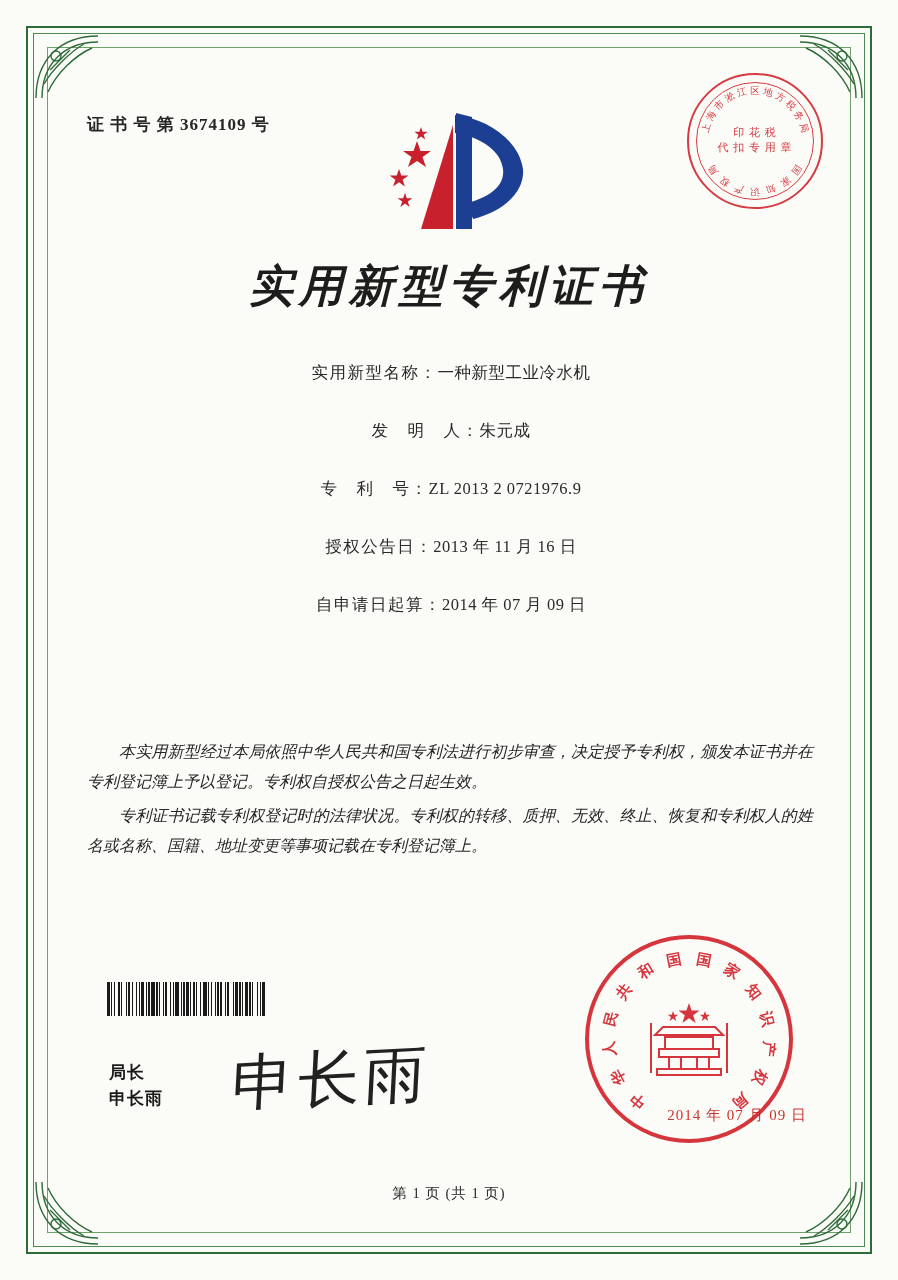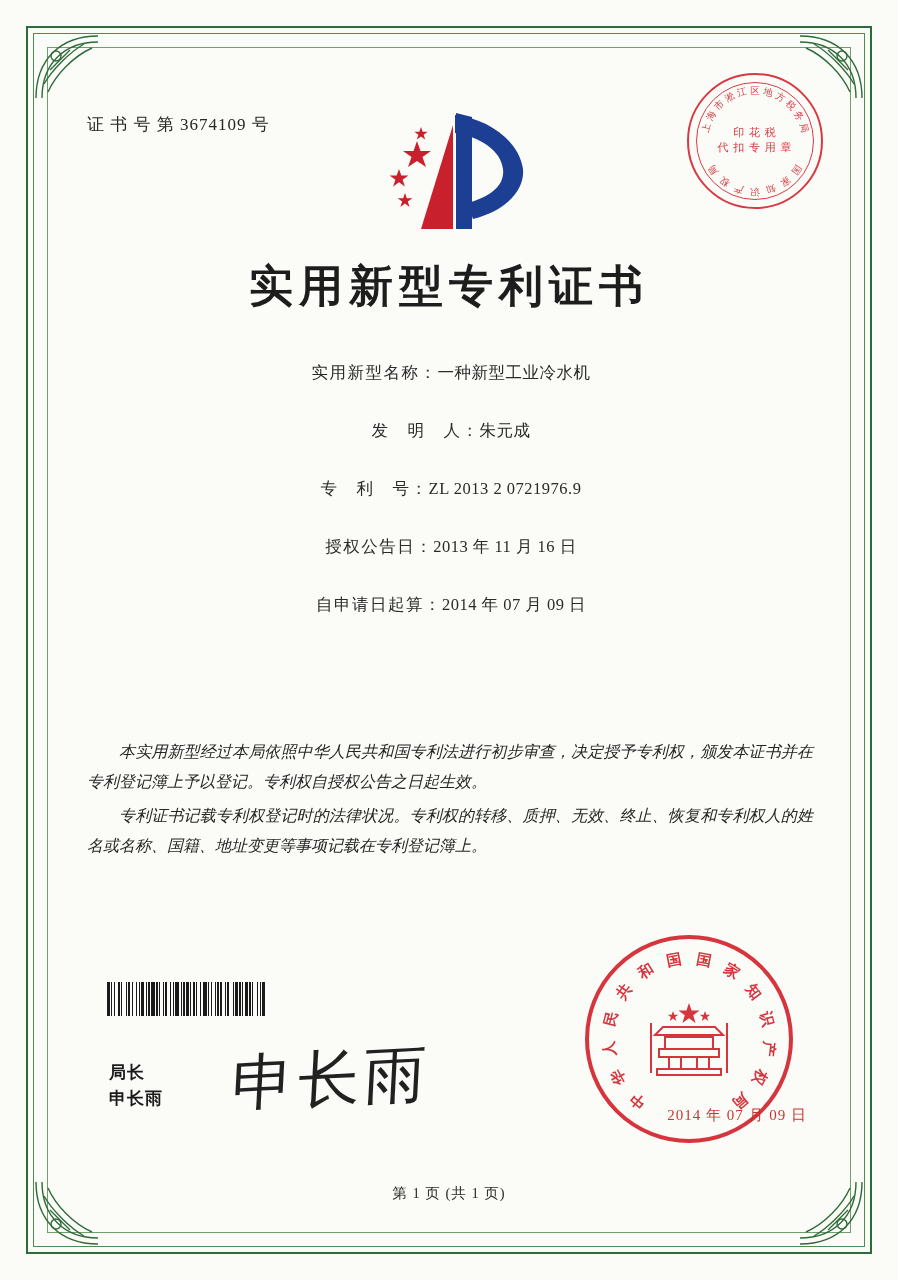--- a/index.html
+++ b/index.html
@@ -55,20 +55,21 @@
     left: 47px; top: 47px;
     width: 804px; height: 1186px;
   }
   .cert-no {
     position: absolute;
     left: 40px; top: 66px;
     font-size: 17px;
     letter-spacing: 1px;
     color: #262626;
     white-space: nowrap;
+    font-weight: bold;
   }
   
   .logo {
     position: absolute;
     left: 330px; top: 60px;
     width: 150px; height: 130px;
   }
   
   .tax-stamp {
     position: absolute;
@@ -108,20 +109,21 @@
   .title {
     position: absolute;
     left: 0; top: 210px;
     width: 100%;
     text-align: center;
     font-size: 44px;
     font-weight: bold;
     letter-spacing: 6px;
     color: #1d1d1d;
     font-family: "DejaVu Serif", serif;
+    font-style: italic;
   }
   .fields {
     position: absolute;
     left: 44px; top: 315px;
     width: 720px;
   }
   .field {
     font-size: 16.5px;
     color: #2a2a2a;
     margin-bottom: 36px;

